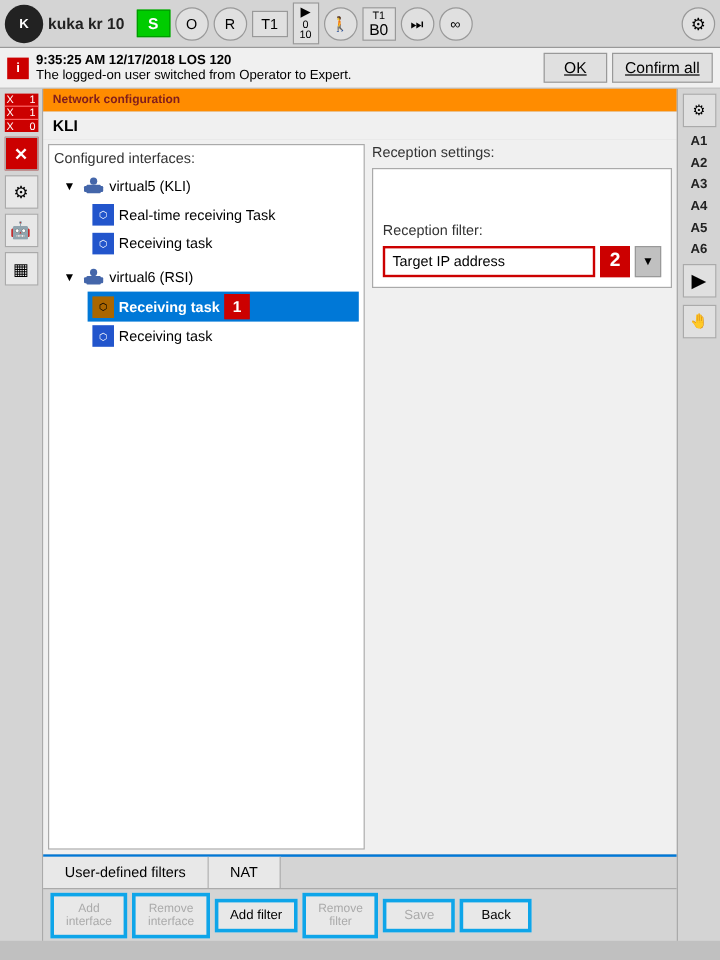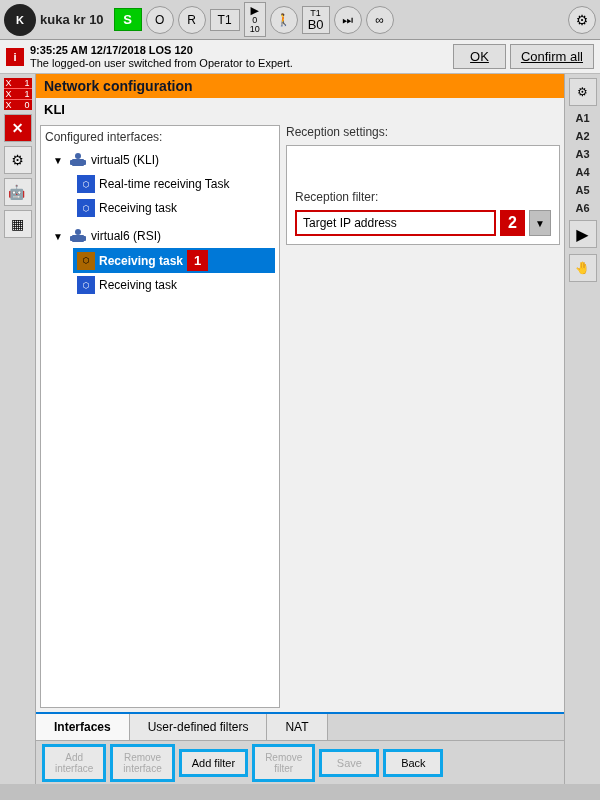--- a/index.html
+++ b/index.html
@@ -150,44 +150,44 @@
     }
 
     
     .center-content {
       flex: 1;
       display: flex;
       flex-direction: column;
     }
     .network-header {
       background: #ff8c00;
-      color: #0f172a;
+      color: #7f1d1d;
       font-weight: bold;
-      font-size: 14px;
+      font-size: 10px;
       padding: 4px 8px;
     }
     .kli-label {
       font-size: 13px;
       font-weight: bold;
       padding: 4px 8px;
       background: #f0f0f0;
     }
 
     .panel-body {
       display: flex;
       flex: 1;
       background: #f0f0f0;
       padding: 4px;
       gap: 6px;
       overflow: hidden;
     }
 
     
     .tree-panel {
-      width: 240px;
+      width: 264px;
       background: white;
       border: 1px solid #aaa;
       overflow-y: auto;
       padding: 4px;
     }
     .configured-label {
       font-size: 12px; color: #333; margin-bottom: 4px;
     }
     .tree-item {
       display: flex;
@@ -464,21 +464,20 @@
             </div>
             <span class="badge-2">2</span>
             <div class="dropdown-arrow">▼</div>
           </div>
         </div>
       </div>
 
     </div>
 
     <div class="tab-bar">
-      <div class="tab-item active">Interfaces</div>
       <div class="tab-item">User-defined filters</div>
       <div class="tab-item">NAT</div>
     </div>
 
     <div class="bottom-toolbar">
       <button class="tool-btn disabled" style="white-space:pre-line;font-size:10px;">Add
 interface</button>
       <button class="tool-btn disabled" style="white-space:pre-line;font-size:10px;">Remove
 interface</button>
       <button class="tool-btn">Add filter</button>

